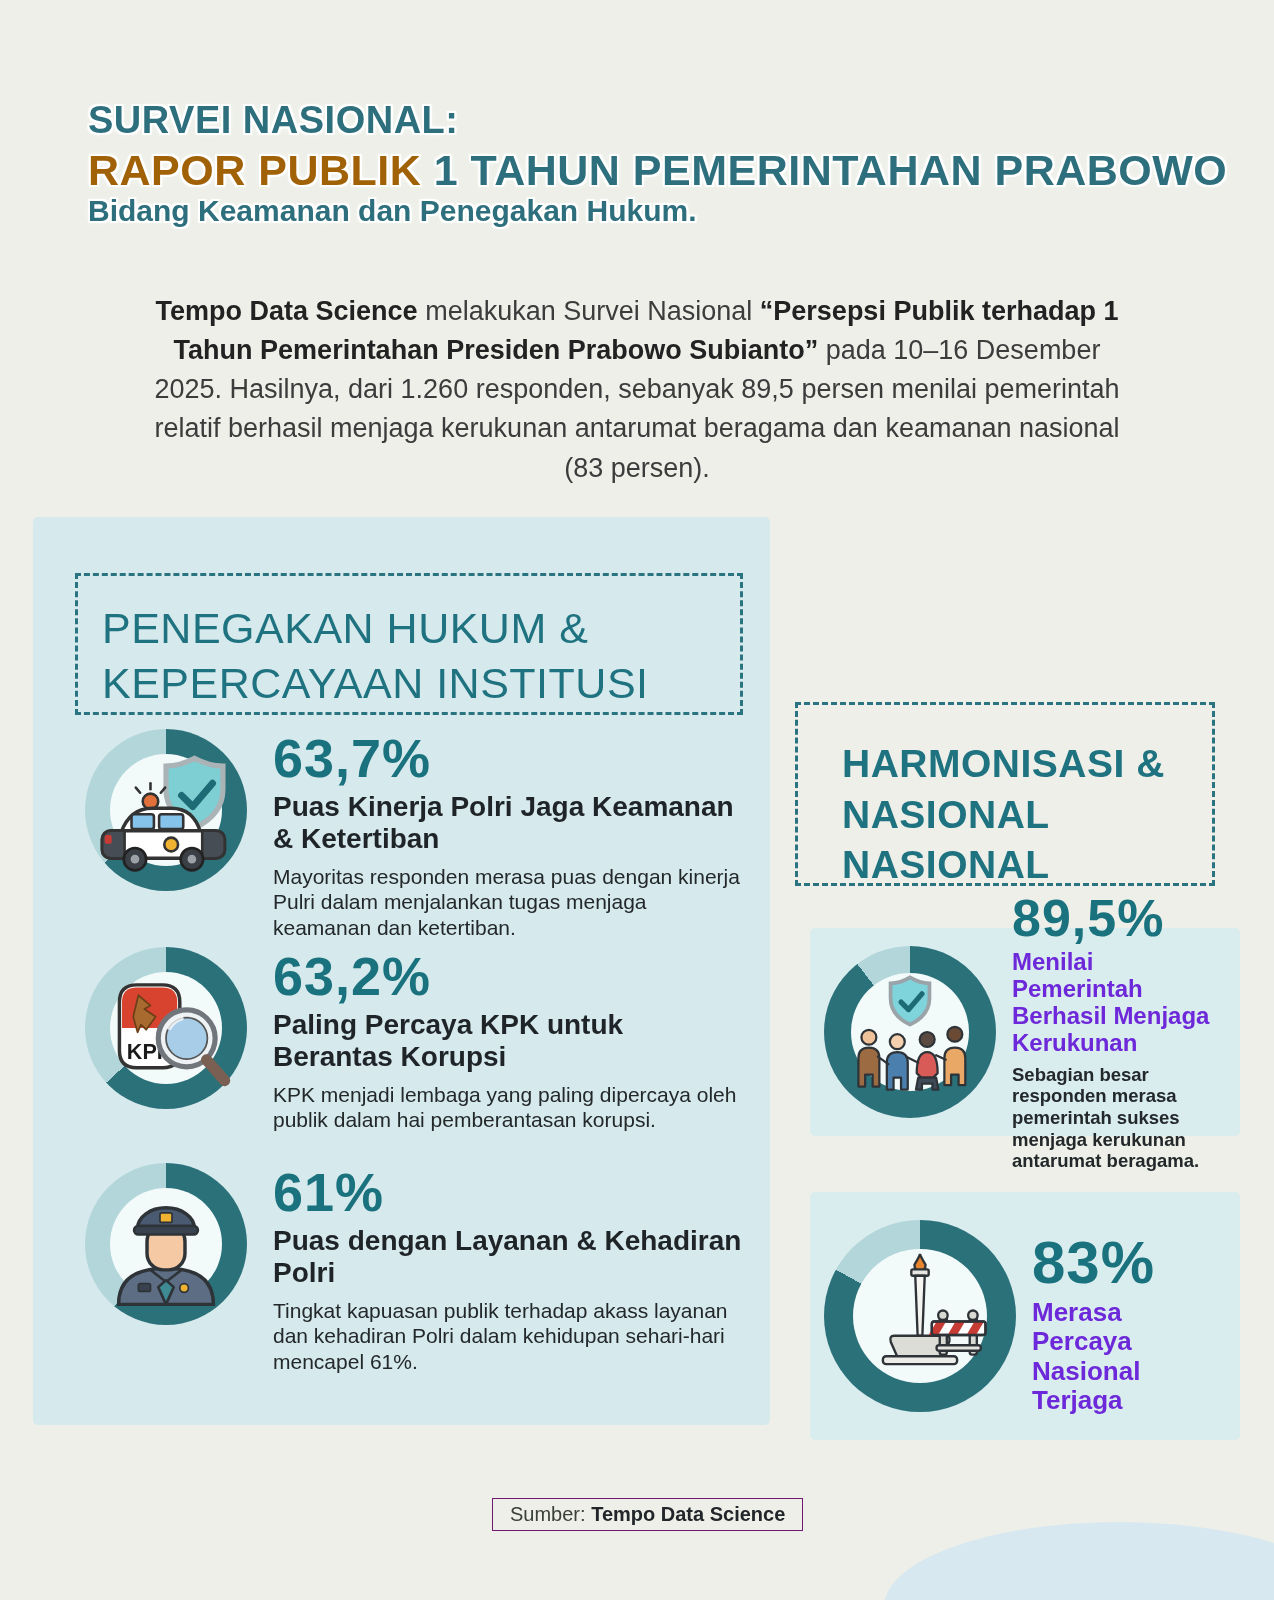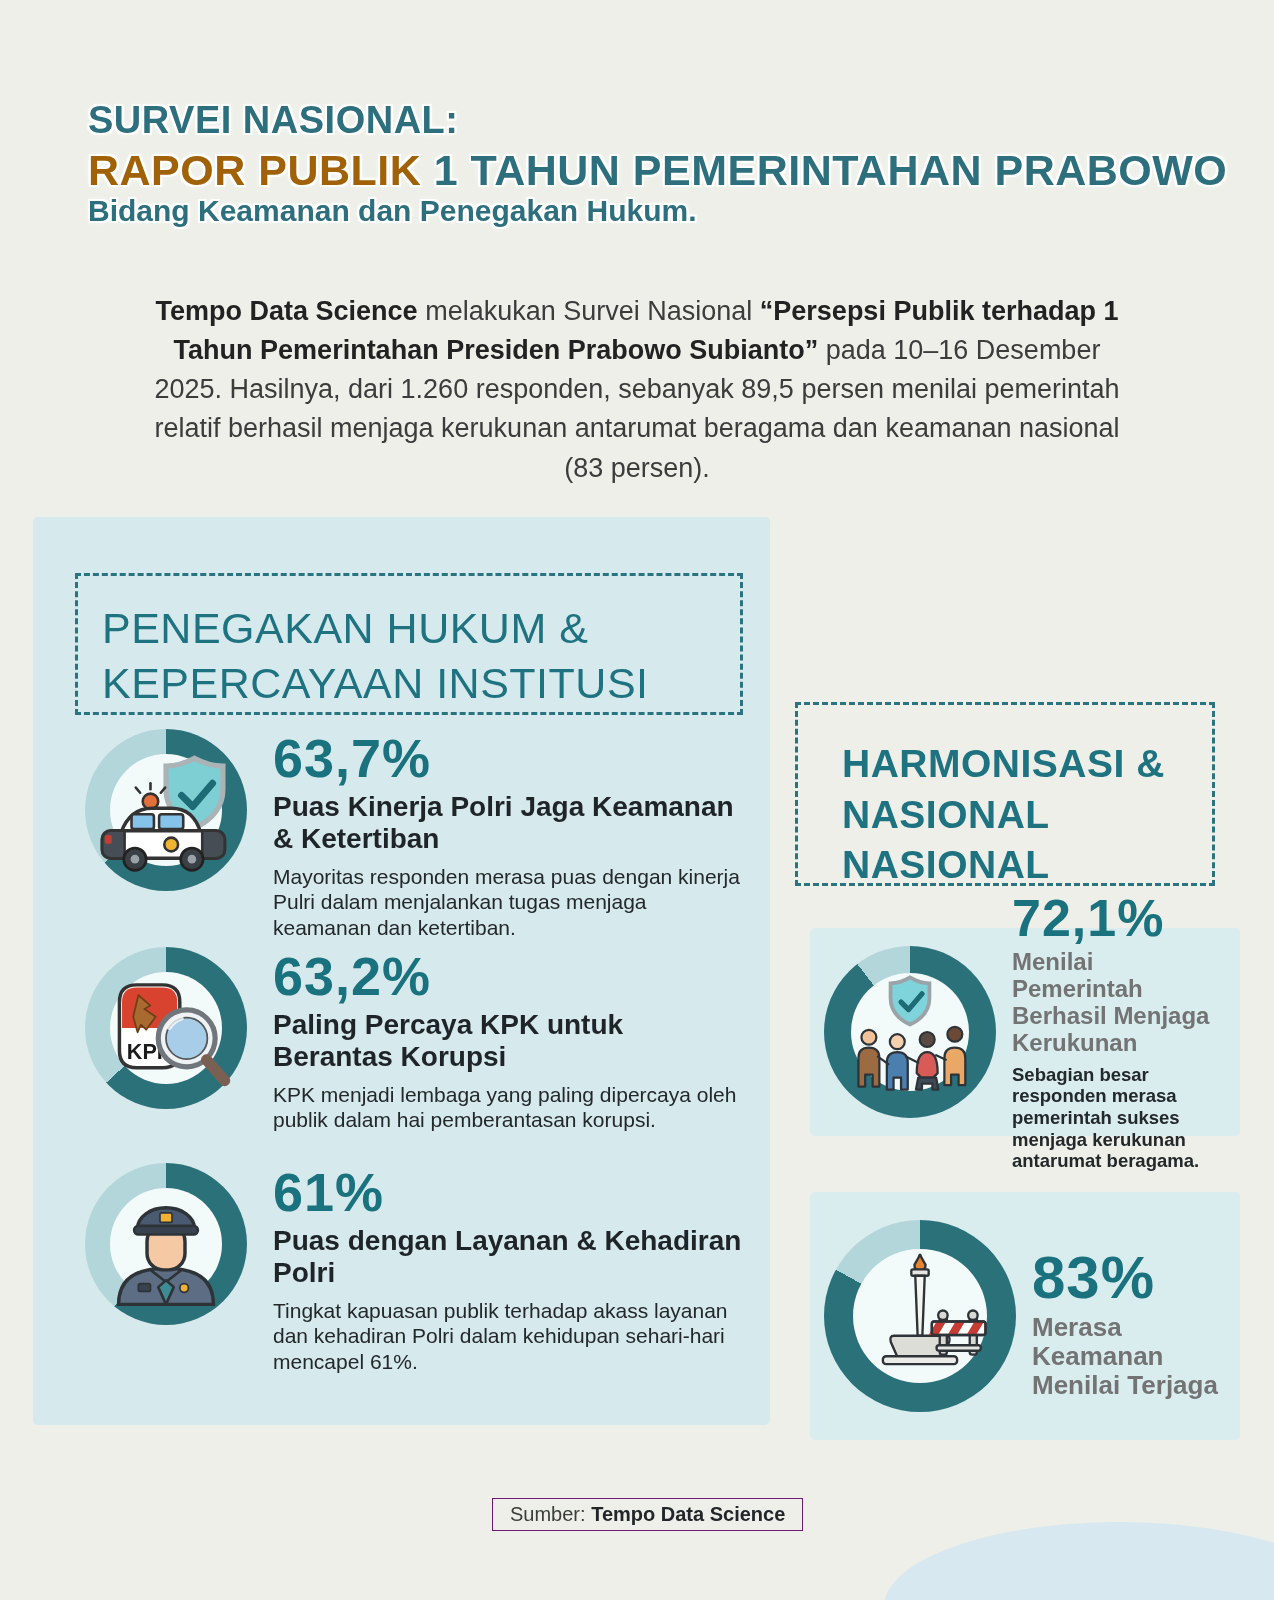--- a/index.html
+++ b/index.html
@@ -45,21 +45,21 @@
   .right-head{position:absolute;left:795px;top:702px;width:420px;height:184px;padding:34px 10px 0 44px;
               font-size:39px;font-weight:800;color:#1f7280;line-height:1.3;letter-spacing:.5px;}
 
   .card{position:absolute;left:810px;width:430px;background:#d9ecee;border-radius:5px;
         display:flex;align-items:center;gap:16px;box-sizing:border-box;padding:10px 12px 10px 14px;}
   .c1{top:928px;height:208px;}
   .c2{top:1192px;height:248px;}
   .card .txt{flex:1;}
   .c1 .big{font-size:52px;}
   .c2 .big{font-size:60px;margin-top:16px;}
-  .card .ttl{font-weight:800;color:#737373;line-height:1.12;margin-top:5px;}
+  .card .ttl{font-weight:800;color:#6d28d9;line-height:1.12;margin-top:5px;}
   .c1 .ttl{font-size:24px;} .c2 .ttl{font-size:26px;}
   .card .dsc{font-weight:700;color:#23282b;margin-top:7px;}
   .c1 .dsc{font-size:18.5px;line-height:1.17;}
   .c2 .dsc{font-size:19.5px;line-height:1.2;}
 
   
   .src{position:absolute;left:492px;top:1498px;border:1px solid #701a75;padding:4px 17px;
        font-size:20px;color:#3a3f3a;background:transparent;white-space:nowrap;}
   .src b{font-weight:800;color:#22262a;}
 
@@ -193,21 +193,21 @@
             <circle cx="155" cy="98" r="10" fill="#6b4a35"></circle>
             <path d="M141 166 v-36 q0 -14 14 -14 q14 0 14 14 v36 h-9 v-14 h-10 v14 z" fill="#e9a866" stroke-linejoin="round"></path>
             <path d="M52 128 l14 10" fill="none" stroke-linecap="round"></path>
             <path d="M90 128 l16 8" fill="none" stroke-linecap="round"></path>
             <path d="M130 126 l13 6" fill="none" stroke-linecap="round"></path>
           </g>
         </svg>
       </div>
     </div>
     <div class="txt">
-      <div class="big">72,1%</div>
+      <div class="big">89,5%</div>
       <div class="ttl">Menilai Pemerintah Berhasil Menjaga Kerukunan</div>
       <div class="dsc">Sebagian besar responden merasa pemerintah sukses menjaga kerukunan antarumat beragama.</div>
     </div>
   </div>
 
   <div class="card c2">
     <div class="donut d192" style="background: conic-gradient(rgb(43, 113, 122) 0deg, rgb(43, 113, 122) 83%, rgb(178, 214, 218) 83%, rgb(178, 214, 218) 100%);">
       <div class="hole"></div>
       <div class="ic">
         <svg width="150" height="150" viewBox="0 0 190 190">
@@ -224,19 +224,19 @@
             <rect x="110" y="102" width="68" height="17" rx="3" fill="#fff"></rect>
             <path d="M116 102 l12 0 l-10 17 l-12 0 z M140 102 l12 0 l-10 17 l-12 0 z M164 102 l12 0 l-10 17 l-12 0 z" fill="#c63b33" stroke="none"></path>
             <rect x="110" y="102" width="68" height="17" rx="3" fill="none"></rect>
             <rect x="116" y="132" width="56" height="7" rx="3" fill="#e3e3df"></rect>
           </g>
         </svg>
       </div>
     </div>
     <div class="txt">
       <div class="big">83%</div>
-      <div class="ttl">Merasa Keamanan Menilai Terjaga</div>
+      <div class="ttl">Merasa Percaya Nasional Terjaga</div>
     </div>
   </div>
 
   <div class="src"><span>Sumber: </span><b>Tempo Data Science</b></div>
 
 </div>
 
 </body></html>

